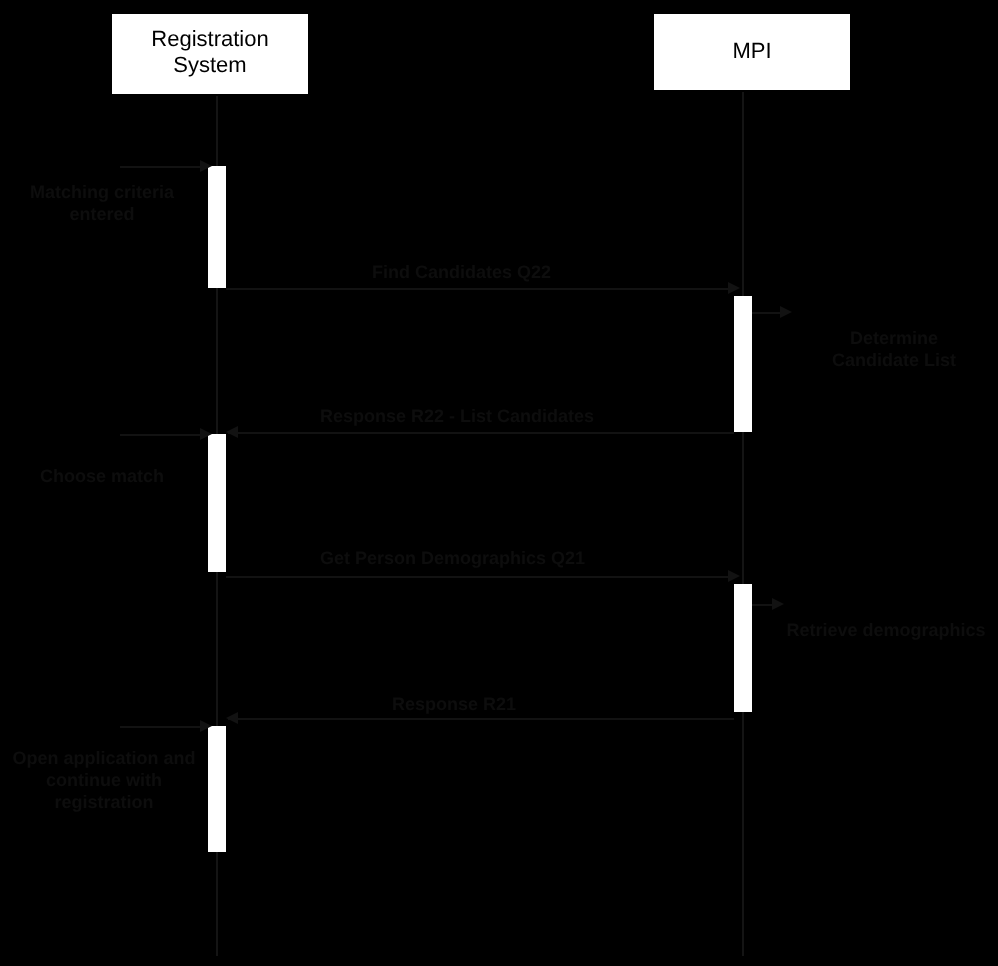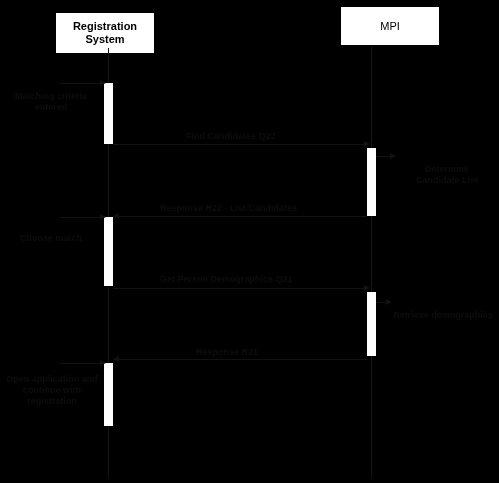--- a/index.html
+++ b/index.html
@@ -24,22 +24,22 @@
     box-sizing: border-box;
     display: flex;
     align-items: center;
     justify-content: center;
     text-align: center;
     color: #000000;
     font-size: 11px;
     line-height: 13px;
     font-family: "Liberation Sans", sans-serif;
   }
-  #participant-registration { left: 55px;  top: 12px; width: 100px; height: 42px; font-weight: bold; }
-  #participant-mpi          { left: 340px; top: 6px; width: 100px; height: 40px; }
+  #participant-registration { left: 55px;  top: 6px; width: 100px; height: 42px; }
+  #participant-mpi          { left: 326px; top: 6px; width: 100px; height: 40px; }
 
   
   .lifeline {
     position: absolute;
     width: 1px;
     background: #141414;
   }
   #lifeline-registration { left: 108px; top: 48px;  height: 430px; }
   #lifeline-mpi          { left: 371px; top: 46px;  height: 432px; }
 

